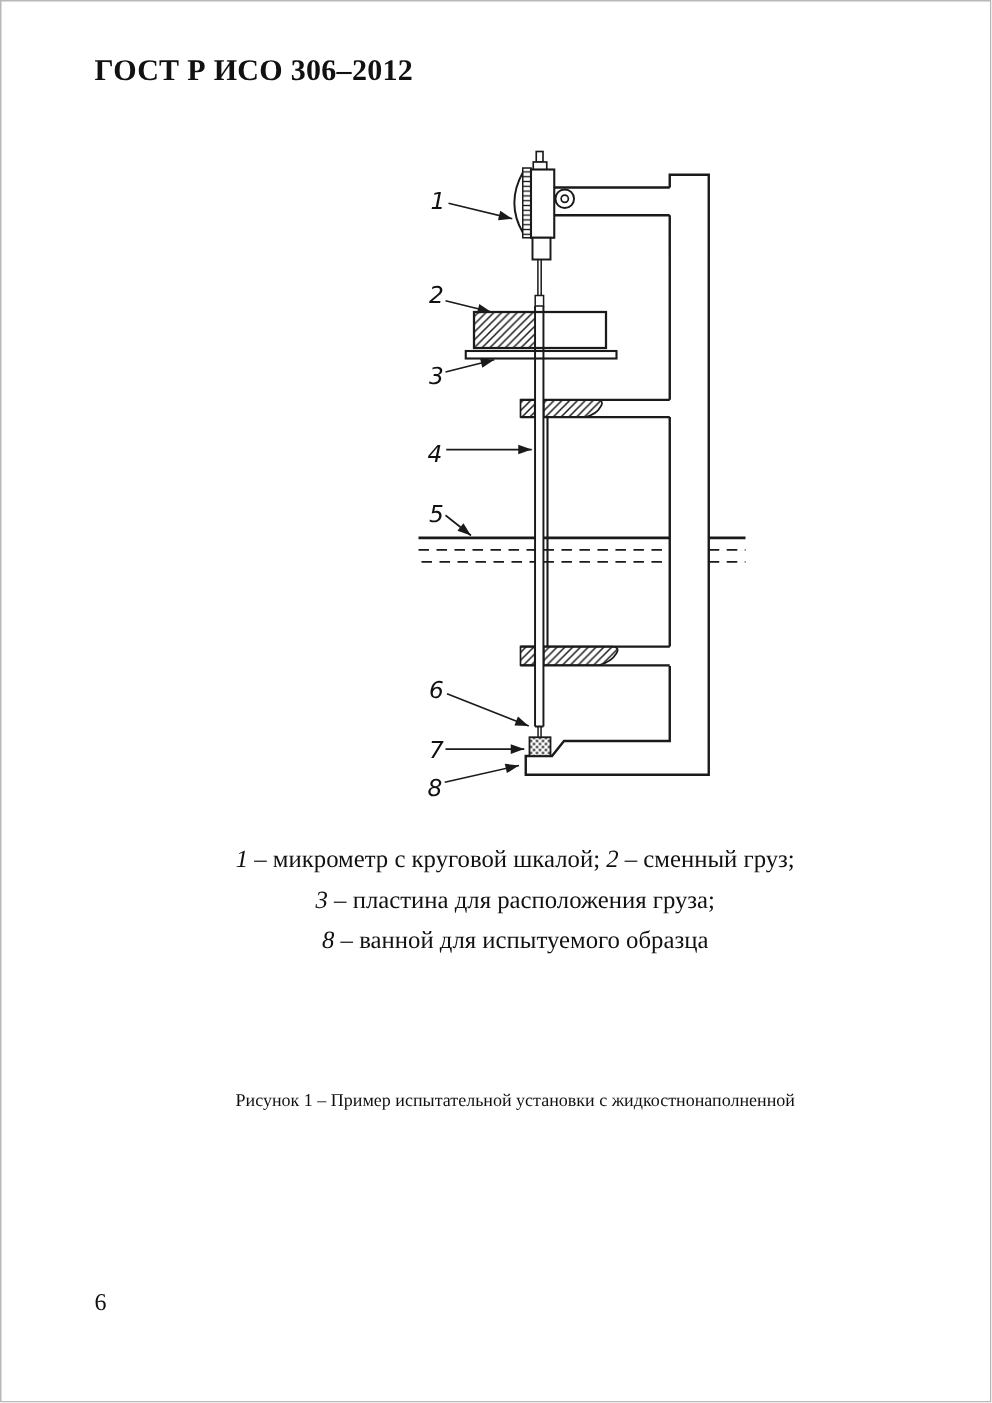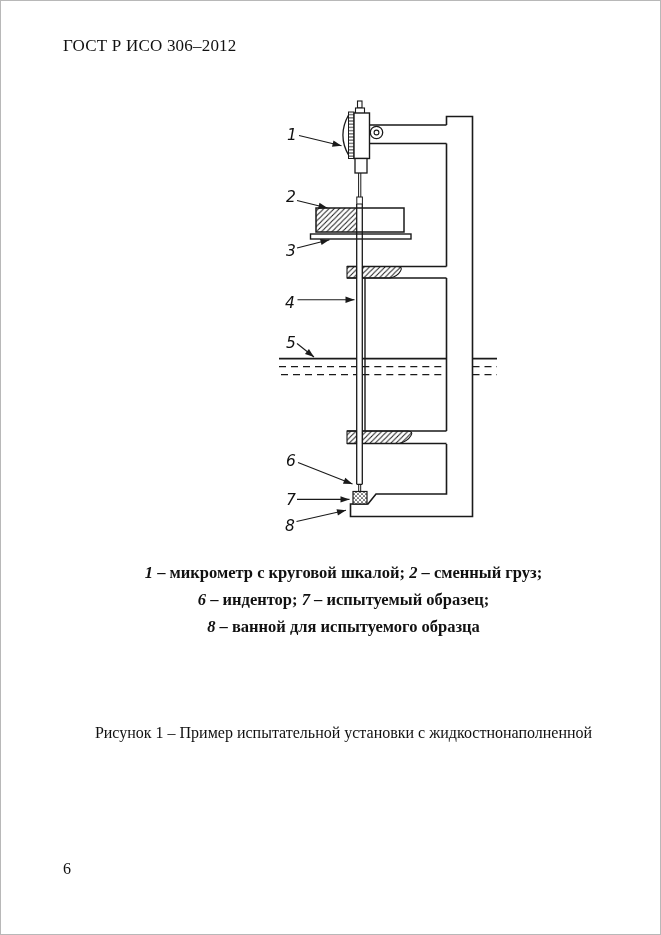--- a/index.html
+++ b/index.html
@@ -1,25 +1,25 @@
 <!DOCTYPE html>
 <html><head>
 <meta charset="utf-8">
 <style>
   html,body{margin:0;padding:0;background:#fff;}
   .page{position:relative;width:661px;height:935px;background:#fff;
         border:1px solid #b8b8b8;box-sizing:border-box;overflow:hidden;
         font-family:"Liberation Serif",serif;color:#111;}
-  .header{position:absolute;left:62px;top:35px;font-weight:normal;
-          font-size:17px;letter-spacing:.2px;white-space:nowrap;}
+  .header{position:absolute;left:62px;top:35px;font-weight:bold;
+          font-size:20px;letter-spacing:.2px;white-space:nowrap;}
   .legend{position:absolute;left:28px;right:2px;top:559px;text-align:center;
-          font-size:16.5px;line-height:26.8px;font-weight:bold;}
+          font-size:16.5px;line-height:26.8px;}
   .legend i{font-style:italic;}
   .caption{position:absolute;left:28px;right:2px;top:718px;text-align:center;
-           font-size:16px;line-height:28px;}
+           font-size:12px;line-height:28px;}
   .pagenum{position:absolute;left:62px;top:859px;font-size:16px;}
   svg.diagram{position:absolute;left:0;top:0;}
   svg .ln{stroke:#1a1a1a;fill:none;}
   svg text.co{font-family:"DejaVu Sans",sans-serif;font-style:italic;
               font-size:15.5px;fill:#111;text-anchor:middle;}
 </style>
 </head>
 <body>
 
 <div class="page">
@@ -120,21 +120,21 @@
       <text class="co" x="289" y="307">4</text>
       <text class="co" x="290" y="347">5</text>
       <text class="co" x="290" y="464.5">6</text>
       <text class="co" x="290" y="504">7</text>
       <text class="co" x="289" y="529.5">8</text>
     </g>
   </svg>
 
   <div class="legend">
       <div><i>1</i><span> – микрометр с круговой шкалой; </span><i>2</i><span> – сменный груз;</span></div>
-      <div><i>6</i><span> – индентор; </span><i>7</i><span> – испытуемый образец;</span></div>
+      <div><i>3</i><span> – пластина для расположения груза;</span></div>
       <div><i>8</i><span> – ванной для испытуемого образца</span></div>
     </div>
 
   <div class="caption">
       <div>Рисунок 1 – Пример испытательной установки с жидкостнонаполненной</div>
     </div>
 
   <div class="pagenum">6</div>
 
 </div>

